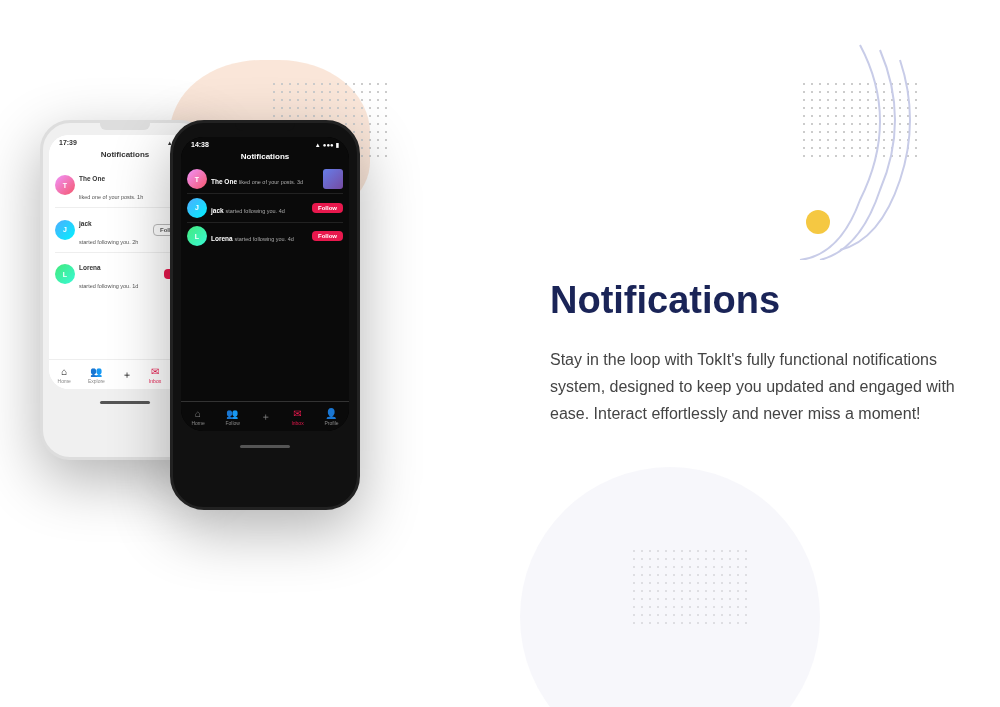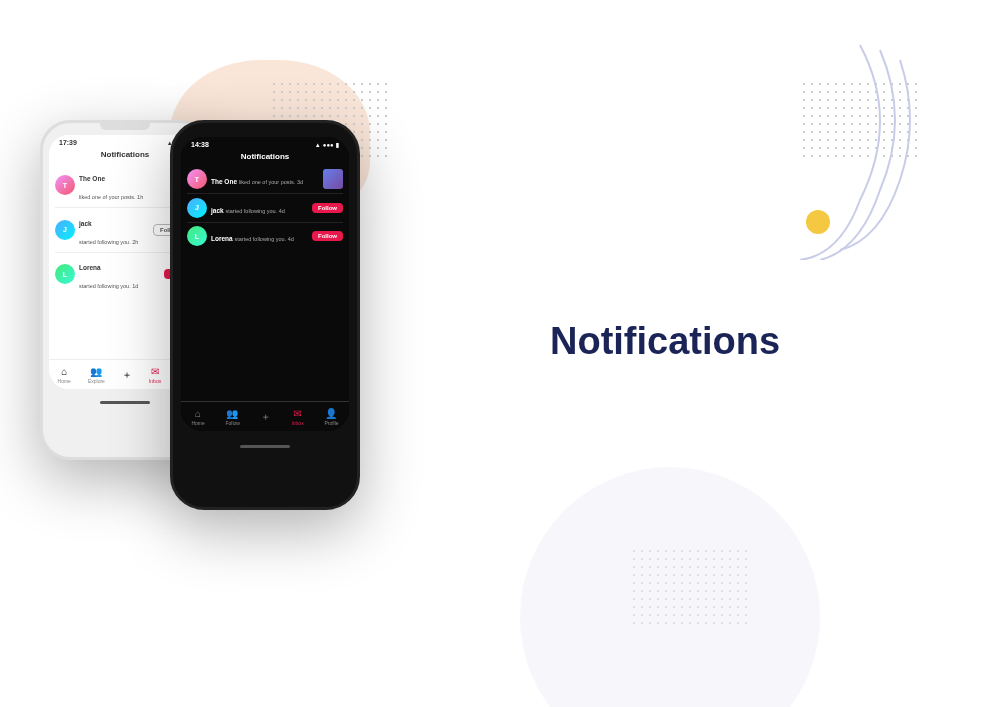--- a/index.html
+++ b/index.html
@@ -546,15 +546,16 @@
 
         </div>
       </div>
       <div class="home-indicator"></div>
     </div>
 
   </div>
 
   <div class="text-section">
     <h1 class="feature-title">Notifications</h1>
+    <p class="feature-description">Stay in the loop with TokIt's fully functional notifications system, designed to keep you updated and engaged with ease. Interact effortlessly and never miss a moment!</p>
   </div>
 
 </div>
 
 </body></html>

